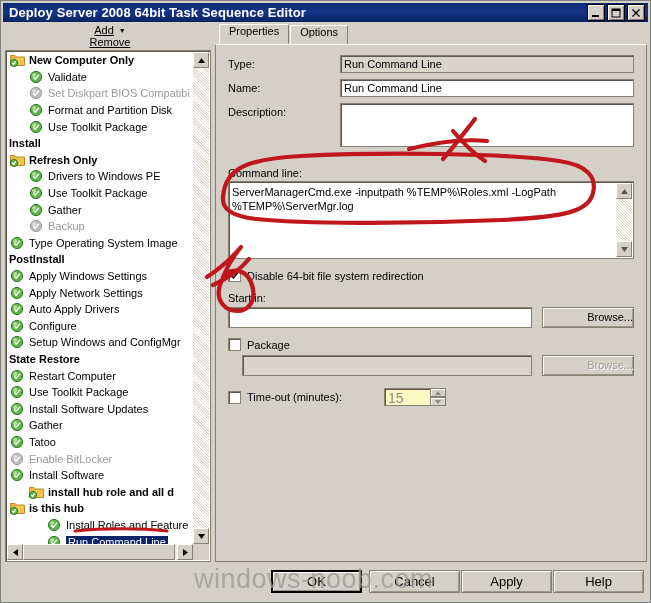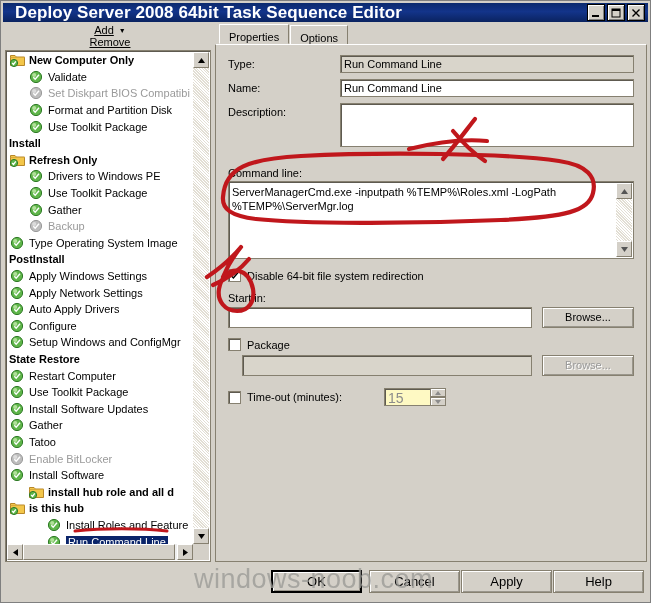--- a/index.html
+++ b/index.html
@@ -8,21 +8,21 @@
     font-family:"Liberation Sans","DejaVu Sans",sans-serif;
     font-size:11px;color:#000;background:#d6d2c2;
   }
   .window{position:absolute;left:0;top:0;width:651px;height:603px;background:#d4d0c8;
           border:1px solid #7f7f7f;box-sizing:border-box;}
 
   
   .titlebar{position:absolute;left:2px;top:2px;right:2px;height:19px;
      background:linear-gradient(to bottom,#0b2a6e 0%,#13348a 45%,#0a2360 100%);
      display:flex;align-items:center;}
-  .titlebar .ttl{color:#fff;font-weight:bold;font-size:17px;padding-left:12px;
+  .titlebar .ttl{color:#fff;font-weight:bold;font-size:13px;padding-left:6px;
      letter-spacing:.1px;white-space:nowrap;}
   .winbtns{margin-left:auto;display:flex;gap:2px;padding-right:3px;}
   .winbtn{width:16px;height:15px;background:#d4d0c8;border:1px solid #000;
      box-shadow:inset 1px 1px 0 #fff, inset -1px -1px 0 #808080;
      display:flex;align-items:center;justify-content:center;font-size:9px;line-height:1;
      font-family:"Liberation Sans",sans-serif;}
   .winbtn svg{display:block;}
 
   
   .leftpane{position:absolute;left:3px;top:23px;width:208px;bottom:40px;}
@@ -61,21 +61,21 @@
   .vthumbtrack{position:absolute;top:16px;bottom:16px;left:0;right:0;
      background-image:repeating-linear-gradient(45deg,#fff 0 1px,#e2ded3 1px 2px);}
   .hthumb{position:absolute;left:16px;top:0;width:152px;height:16px;background:#d4d0c8;
      border-top:1px solid #fff;border-left:1px solid #fff;
      border-right:1px solid #868070;border-bottom:1px solid #868070;box-sizing:border-box;}
   .corner{position:absolute;right:1px;bottom:1px;width:16px;height:16px;background:#d4d0c8;}
 
   
   .rightpane{position:absolute;left:214px;top:23px;right:3px;bottom:40px;}
   .tabstrip{height:20px;display:flex;align-items:flex-end;padding-left:4px;}
-  .tab{height:19px;padding:0 9px;display:flex;align-items:flex-end;background:#d4d0c8;
+  .tab{height:19px;padding:0 9px;display:flex;align-items:flex-start;background:#d4d0c8;
      border-top:1px solid #fff;border-left:1px solid #fff;border-right:1px solid #868070;
      box-sizing:border-box;font-size:11px;margin-right:1px;}
   .tab.active{height:20px;font-weight:normal;border-bottom:1px solid #d4d0c8;z-index:2;}
 
   .tabpage{position:absolute;left:0;top:20px;right:0;bottom:0;background:#d4d0c8;
      border:1px solid #868070;border-top:1px solid #fff;box-sizing:border-box;}
 
   .frow{display:flex;align-items:flex-start;padding:0 12px;}
   .flabel{width:112px;flex:0 0 112px;padding-top:3px;font-size:11px;}
   .fctl{flex:1;}
@@ -93,21 +93,21 @@
   .cmdscroll{position:absolute;right:1px;top:1px;bottom:1px;width:16px;background:#eee;}
 
   .chkrow{display:flex;align-items:center;padding:0 12px;gap:6px;}
   .chk{width:13px;height:13px;background:#fff;border:1px solid #868070;
       box-shadow:inset 1px 1px 0 #5e5a50;box-sizing:border-box;
       display:flex;align-items:center;justify-content:center;flex:0 0 13px;}
   .chk svg{display:block;}
 
   .btn{background:#d4d0c8;border:1px solid #868070;box-sizing:border-box;
       box-shadow:inset 1px 1px 0 #fff, inset -1px -1px 0 #9a968c;
-      font-family:"Liberation Sans",sans-serif;font-size:11px;text-align:center;
+      font-family:"Liberation Sans",sans-serif;font-size:11px;text-align:right;
       height:21px;line-height:19px;}
   .btn.dis{color:#9a9a9a;text-shadow:1px 1px 0 #fff;}
 
   .spin{display:flex;width:62px;height:18px;}
   .spinval{flex:1;background:#fef9c3;border:1px solid #868070;border-right:none;
       box-shadow:inset 1px 1px 0 #5e5a50;box-sizing:border-box;font-size:14px;
       color:#8b8b8b;padding:1px 3px;}
   .spinbtns{width:16px;display:flex;flex-direction:column;}
   .spinb{flex:1;background:#d4d0c8;border:1px solid #868070;box-sizing:border-box;
       box-shadow:inset 1px 1px 0 #fff;display:flex;align-items:center;justify-content:center;}

